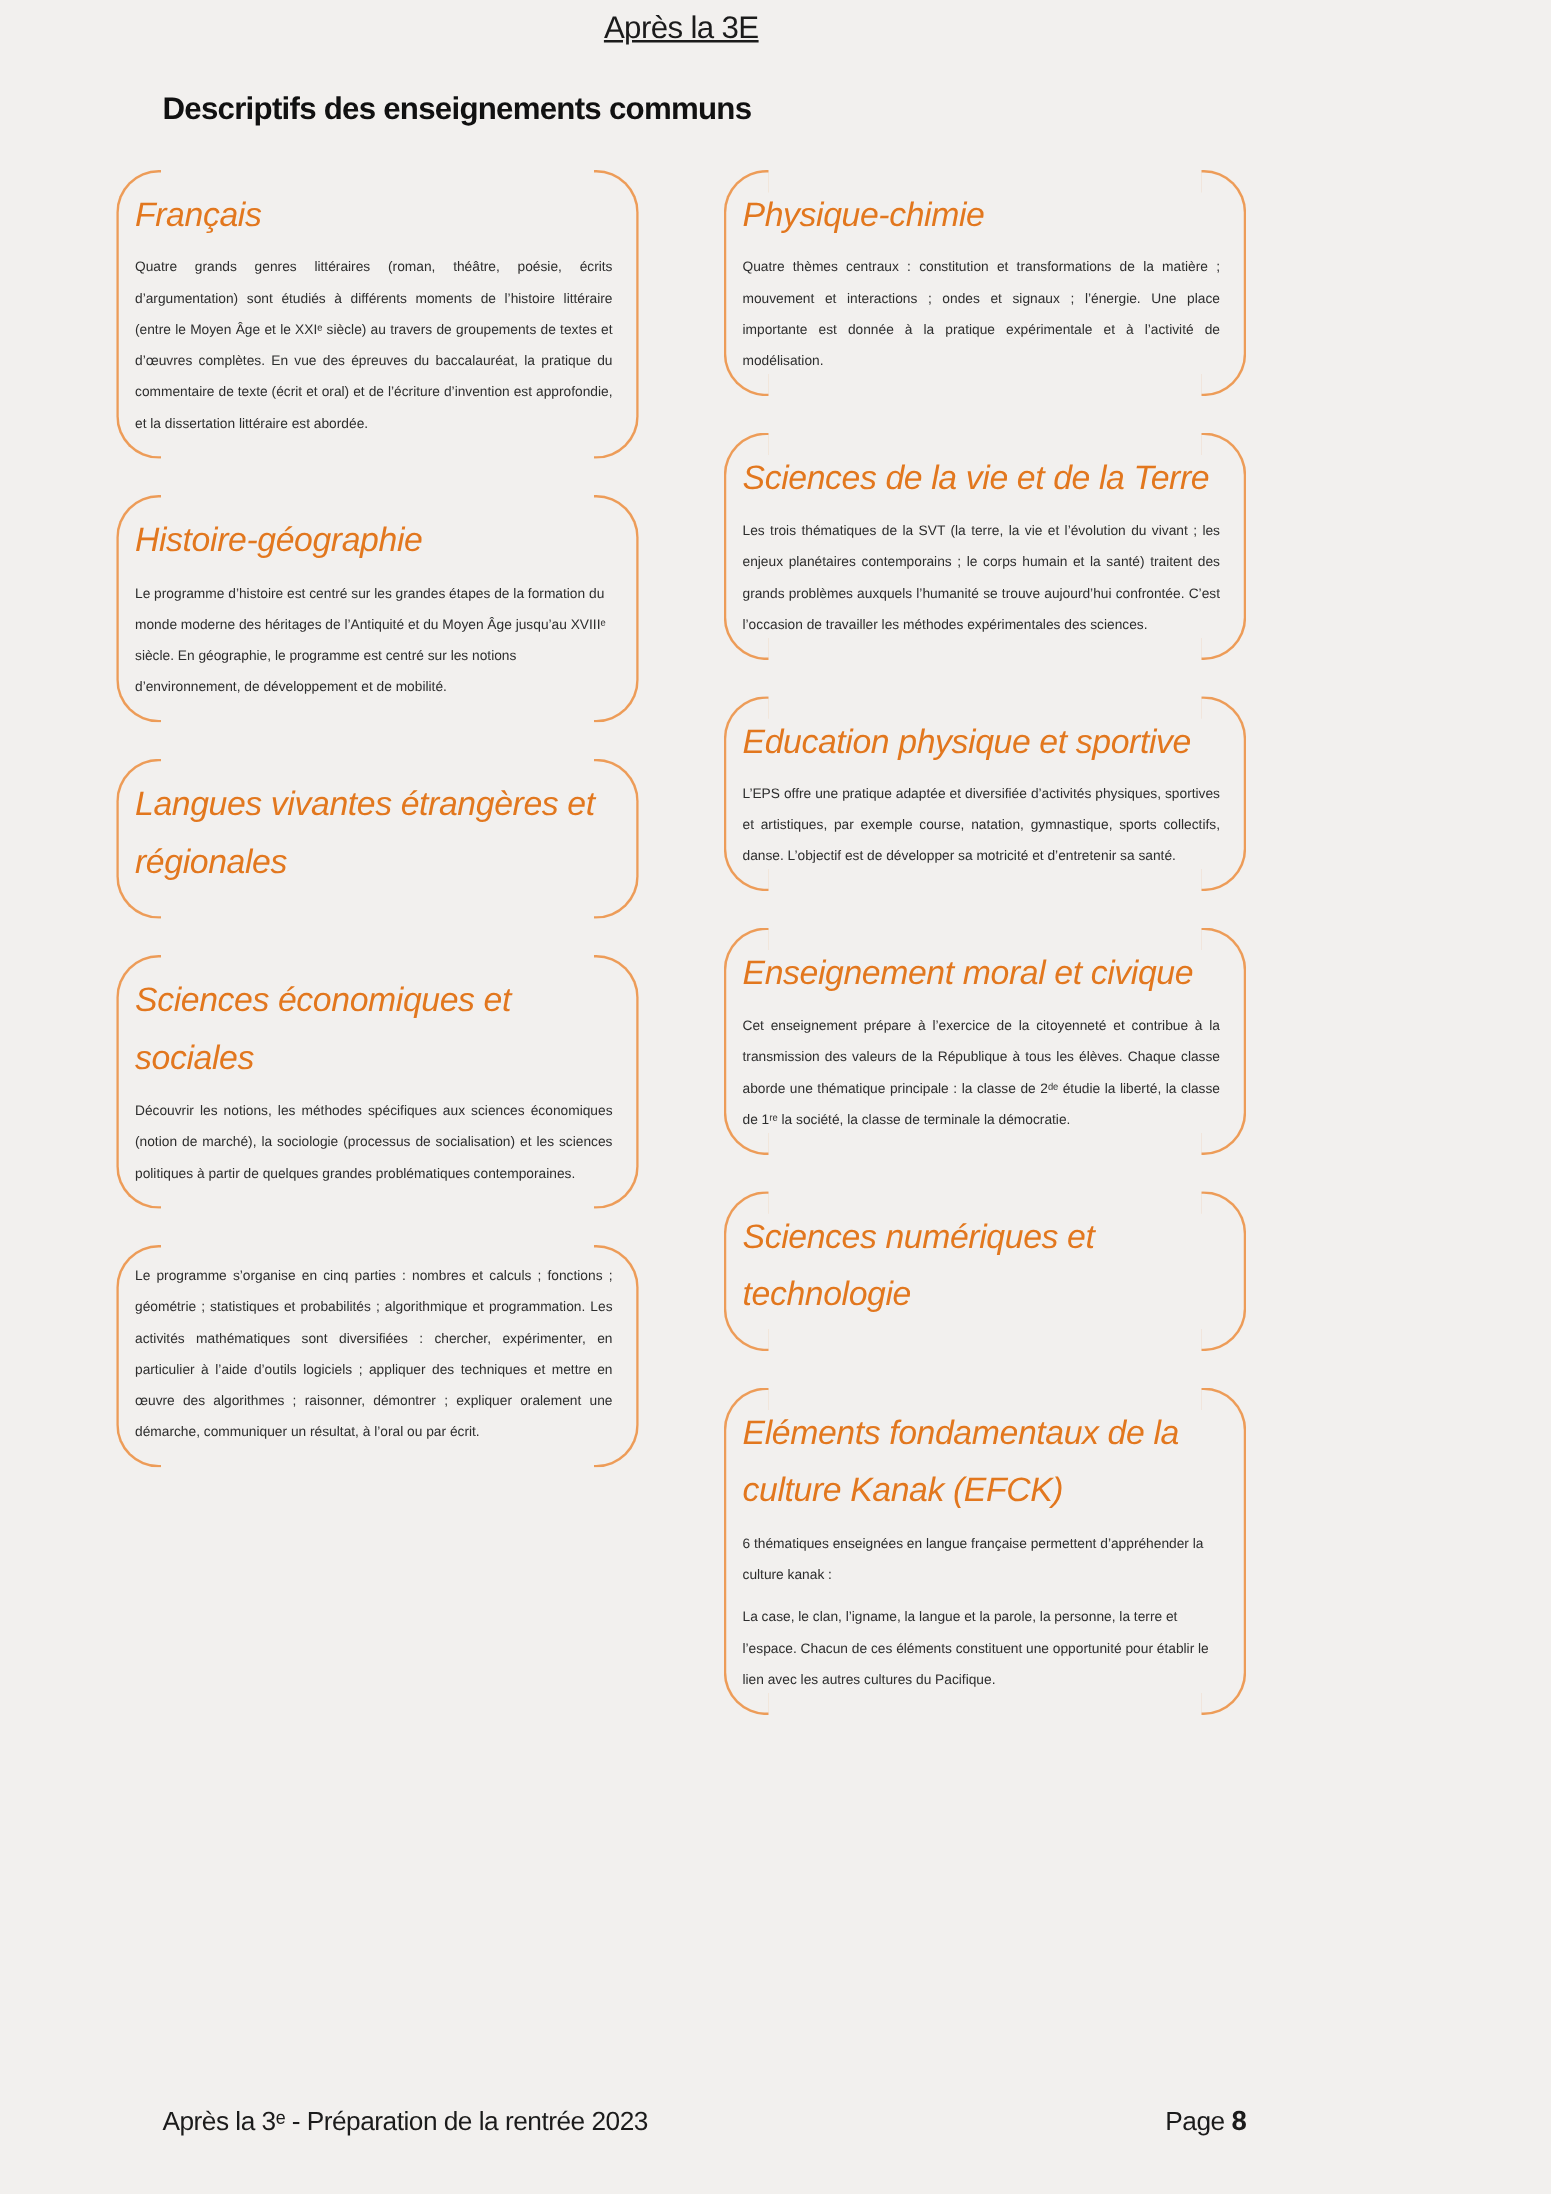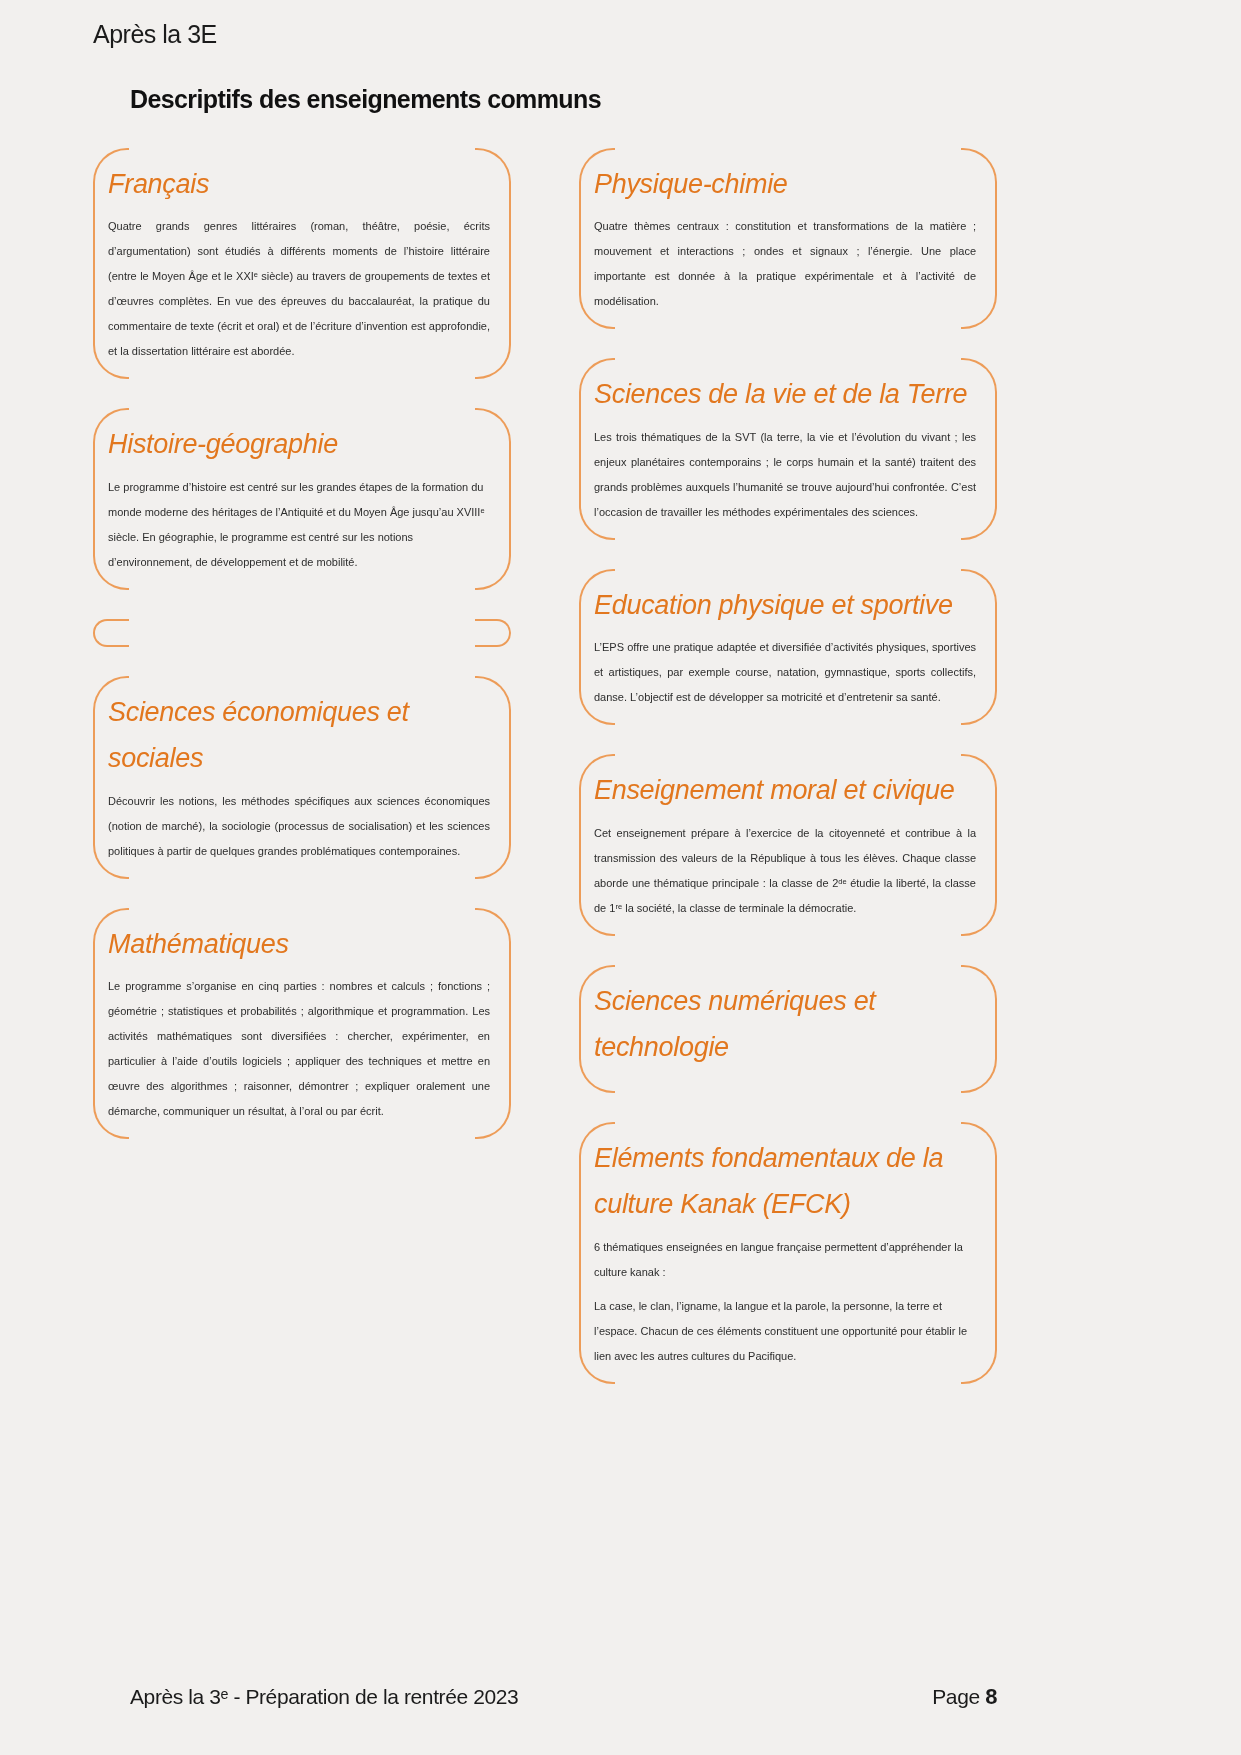--- a/index.html
+++ b/index.html
@@ -6,25 +6,26 @@
   body{
     width:1241px;height:1755px;
     background:#F2F0EE;
     font-family:"Liberation Sans", sans-serif;
     color:#2D2D2D;
     position:relative;
     overflow:hidden;
   }
   .page{position:absolute;left:93px;top:0;width:904px;}
   .topbar{
-    padding-top:20px;
-    text-align:left;
+    padding-top:8px;
+    text-align:center;
     font-size:25px;
     color:#1b1b1b;
     letter-spacing:-0.5px;
+    text-decoration:underline;
   }
   .doc-title{
     margin:36px 0 0 37px;
     font-size:25px;
     font-weight:bold;
     color:#111;
     letter-spacing:-0.6px;
   }
   .cols{display:flex;gap:68px;margin-top:34px;}
   .col{width:418px;display:flex;flex-direction:column;}
@@ -108,33 +109,33 @@
       <div class="card ragged">
         <div class="bracket bl"></div>
         <div class="bracket br"></div>
         <h2>Histoire-géographie</h2>
         <p>Le programme d’histoire est centré sur les grandes étapes de la formation du monde moderne des héritages de l’Antiquité et du Moyen Âge jusqu’au XVIIIᵉ siècle. En géographie, le programme est centré sur les notions d’environnement, de développement et de mobilité.</p>
       </div>
 
       <div class="card">
         <div class="bracket bl"></div>
         <div class="bracket br"></div>
+        <h2>Langues vivantes étrangères et régionales</h2>
       </div>
 
       <div class="card">
         <div class="bracket bl"></div>
         <div class="bracket br"></div>
         <h2>Sciences économiques et sociales</h2>
         <p>Découvrir les notions, les méthodes spécifiques aux sciences économiques (notion de marché), la sociologie (processus de socialisation) et les sciences politiques à partir de quelques grandes problématiques contemporaines.</p>
       </div>
 
       <div class="card">
         <div class="bracket bl"></div>
         <div class="bracket br"></div>
-        <h2>Mathématiques</h2>
         <p>Le programme s’organise en cinq parties : nombres et calculs ; fonctions ; géométrie ; statistiques et probabilités ; algorithmique et programmation. Les activités mathématiques sont diversifiées : chercher, expérimenter, en particulier à l’aide d’outils logiciels ; appliquer des techniques et mettre en œuvre des algorithmes ; raisonner, démontrer ; expliquer oralement une démarche, communiquer un résultat, à l’oral ou par écrit.</p>
       </div>
 
     </div>
 
     <div class="col">
 
       <div class="card">
         <div class="bracket bl"></div>
         <div class="bracket br"></div>

